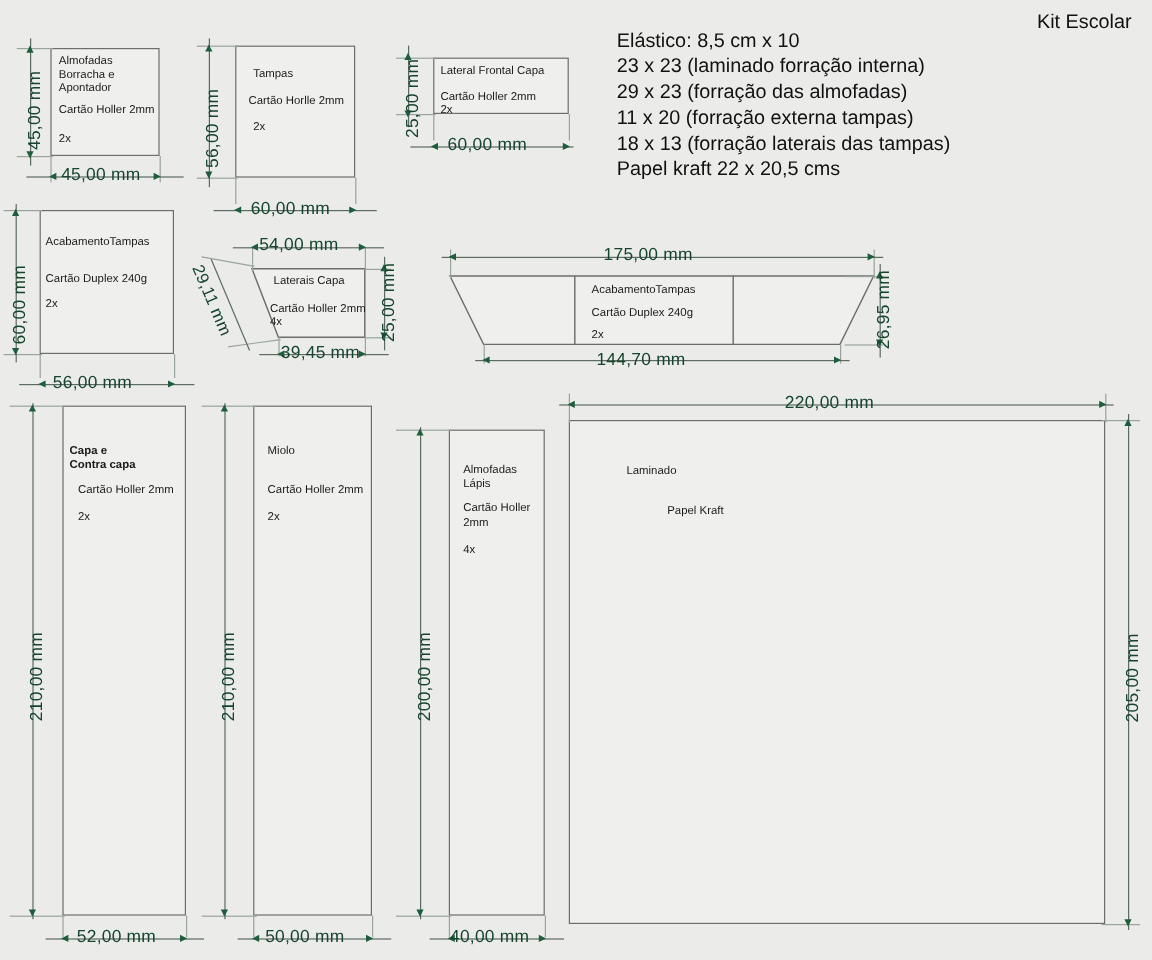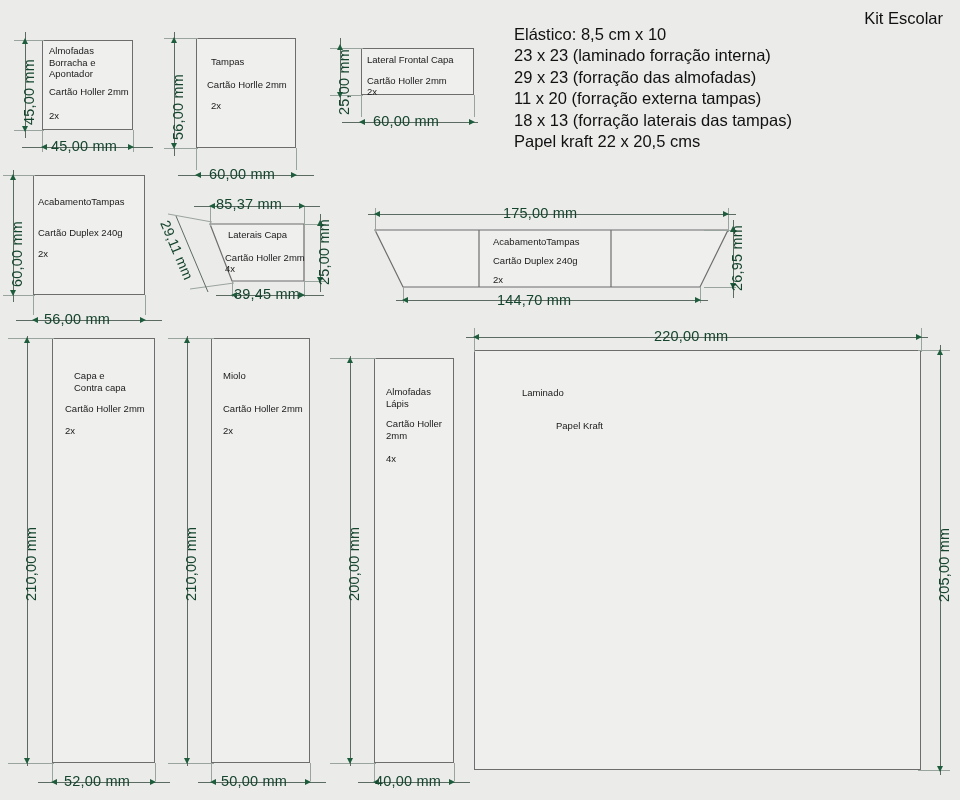--- a/index.html
+++ b/index.html
@@ -187,21 +187,21 @@
   </svg>
   <div class="part-label" style="left:228px; top:229px;">Laterais Capa</div>
   <div class="part-label" style="left:225px; top:252px;">Cartão Holler 2mm</div>
   <div class="part-label" style="left:225px; top:263px;">4x</div>
 
   <div class="ext v" style="left:210px; top:206px; height:20px;"></div>
   <div class="ext v" style="left:304px; top:206px; height:20px;"></div>
   <div class="dimline h" style="left:194px; top:206px; width:126px;"></div>
   <div class="arrow left" style="left:209px; top:203px;"></div>
   <div class="arrow right" style="left:299px; top:203px;"></div>
-  <div class="dim" style="left:216px; top:196px;">85,37 mm</div>
+  <div class="dim" style="left:216px; top:196px;">54,00 mm</div>
 
   <div class="ext v" style="left:232px; top:281px; height:16px;"></div>
   <div class="ext v" style="left:304px; top:281px; height:16px;"></div>
   <div class="dimline h" style="left:216px; top:295px; width:108px;"></div>
   <div class="arrow left" style="left:231px; top:292px;"></div>
   <div class="arrow right" style="left:299px; top:292px;"></div>
   <div class="dim" style="left:234px; top:286px;">39,45 mm</div>
 
   <div class="ext h" style="left:304px; top:224px; width:22px;"></div>
   <div class="ext h" style="left:304px; top:281px; width:22px;"></div>
@@ -241,21 +241,21 @@
   <div class="dim" style="left:497px; top:292px;">144,70 mm</div>
 
   <div class="ext h" style="left:704px; top:230px; width:32px;"></div>
   <div class="ext h" style="left:704px; top:287px; width:32px;"></div>
   <div class="dimline v" style="left:733px; top:220px; height:78px;"></div>
   <div class="arrow up" style="left:730px; top:226px;"></div>
   <div class="arrow down" style="left:730px; top:283px;"></div>
   <div class="dim vert" style="left:729px; top:291px;">26,95 mm</div>
 
   <div class="part" style="left:52px; top:338px; width:103px; height:425px;"></div>
-  <div class="part-label" style="left:74px; top:370px;">Capa e
+  <div class="part-label" style="left:58px; top:370px;font-weight:bold;">Capa e
 Contra capa</div>
   <div class="part-label" style="left:65px; top:403px;">Cartão Holler 2mm</div>
   <div class="part-label" style="left:65px; top:425px;">2x</div>
 
   <div class="ext h" style="left:8px; top:338px; width:46px;"></div>
   <div class="ext h" style="left:8px; top:763px; width:46px;"></div>
   <div class="dimline v" style="left:27px; top:336px; height:430px;"></div>
   <div class="arrow up" style="left:24px; top:337px;"></div>
   <div class="arrow down" style="left:24px; top:758px;"></div>
   <div class="dim vert" style="left:23px; top:601px;">210,00 mm</div>

